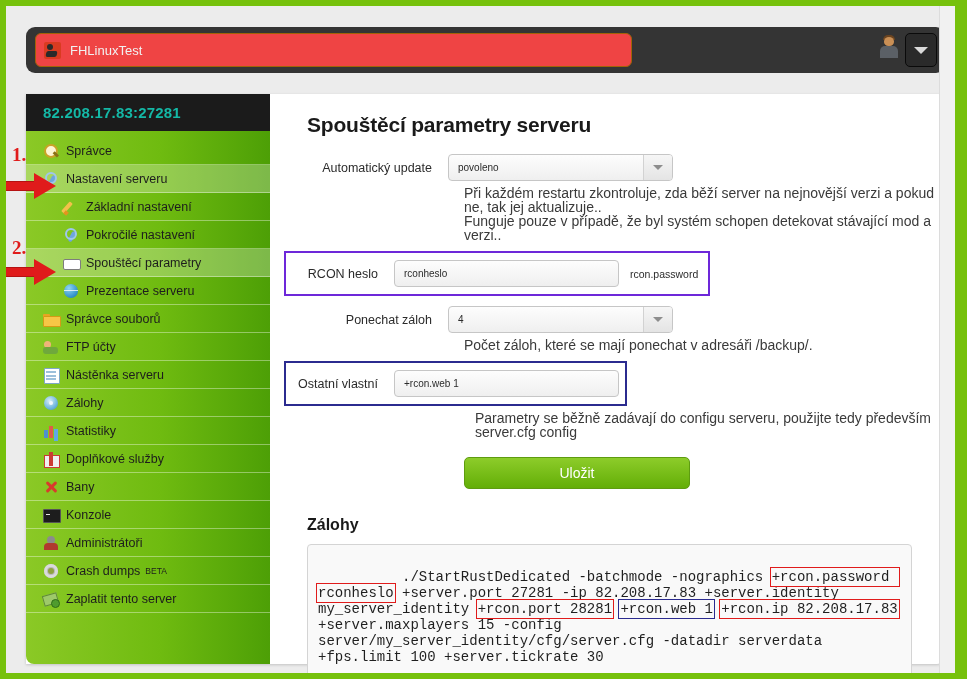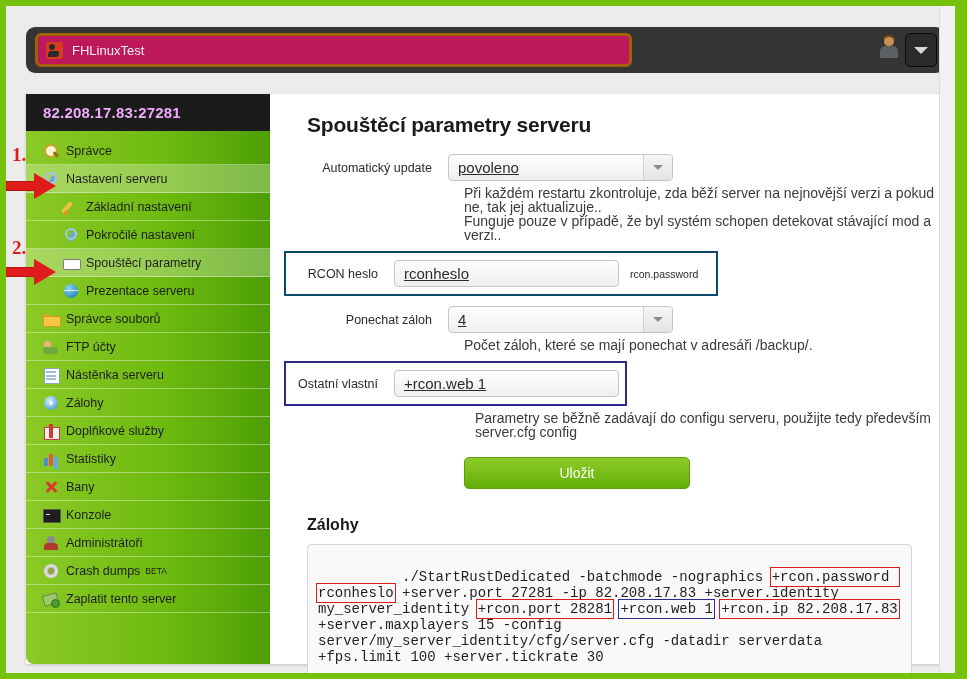--- a/index.html
+++ b/index.html
@@ -30,22 +30,22 @@
     position: absolute;
     left: 20px; top: 21px;
     width: 919px; height: 46px;
     background: #343434;
     border-radius: 9px;
   }
   #tab-active {
     position: absolute;
     left: 9px; top: 6px;
     width: 597px; height: 34px;
-    background: #be185d;
-    border: 3px solid #a16207;
+    background: #ef4444;
+    border: 1px solid #a16207;
     border-radius: 6px;
     display: flex;
     align-items: center;
     padding: 0 8px;
   }
   #tab-favicon {
     width: 17px; height: 17px;
     background: #d93b21;
     border-radius: 2px;
     flex: 0 0 auto;
@@ -123,21 +123,21 @@
   #sidebar {
     position: absolute;
     left: 0; top: 0;
     width: 244px; height: 570px;
     background: linear-gradient(to right, #8bc926 0%, #6fbb10 55%, #4d9f06 100%);
     border-radius: 0 0 0 8px;
   }
   #sidebar-header {
     height: 37px;
     background: #1b1b1b;
-    color: #f0abfc;
+    color: #14b8a6;
     font-size: 15px;
     font-weight: bold;
     display: flex;
     align-items: center;
     padding-left: 17px;
     letter-spacing: .2px;
   }
   #sidebar-list { padding: 6px 0 0 0; }
   .nav-item {
     position: relative;
@@ -347,27 +347,26 @@
     font-size: 12.5px;
     color: #2b2b2b;
     white-space: nowrap;
   }
   .select-ctl, .text-ctl {
     width: 225px;
     height: 27px;
     border: 1px solid #c6c6c6;
     border-radius: 4px;
     background: linear-gradient(to bottom, #fdfdfd 0%, #efefef 100%);
-    font-size: 15px;
+    font-size: 10px;
     color: #2b2b2b;
     display: flex;
     align-items: center;
     padding-left: 9px;
     position: relative;
-    text-decoration: underline;
   }
   .select-ctl .arrow-box {
     position: absolute;
     right: 0; top: 0;
     width: 29px; height: 25px;
     border-left: 1px solid #d2d2d2;
     background: linear-gradient(to bottom, #f6f6f6 0%, #e4e4e4 100%);
     border-radius: 0 3px 3px 0;
     display: flex; align-items: center; justify-content: center;
   }
@@ -385,22 +384,22 @@
   }
   .hint-code {
     font-size: 10.5px;
     color: #2b2b2b;
     margin-left: 11px;
     white-space: nowrap;
   }
 
   
   .annot-red {
-    border: 2px solid #0c4a6e;
-    padding: 7px 18px 7px 8px;
+    border: 2px solid #6d28d9;
+    padding: 7px 10px 7px 8px;
     display: inline-flex;
     align-items: center;
     margin: 9px 0 0 14px;
   }
   .annot-blue {
     border: 2px solid #2b2b8f;
     padding: 7px 6px 7px 8px;
     display: inline-flex;
     align-items: center;
     margin: 9px 0 0 14px;
@@ -564,26 +563,26 @@
             </div>
             <div class="nav-item">
               <span class="ico ico-board"></span>
               <span class="label">Nástěnka serveru</span>
             </div>
             <div class="nav-item">
               <span class="ico ico-disc"></span>
               <span class="label">Zálohy</span>
             </div>
             <div class="nav-item">
+              <span class="ico ico-chart"></span>
+              <span class="label">Statistiky</span>
+            </div>
+            <div class="nav-item">
               <span class="ico ico-gift"></span>
               <span class="label">Doplňkové služby</span>
-            </div>
-            <div class="nav-item">
-              <span class="ico ico-chart"></span>
-              <span class="label">Statistiky</span>
             </div>
             <div class="nav-item">
               <span class="ico ico-x"></span>
               <span class="label">Bany</span>
             </div>
             <div class="nav-item">
               <span class="ico ico-console"></span>
               <span class="label">Konzole</span>
             </div>
             <div class="nav-item">

